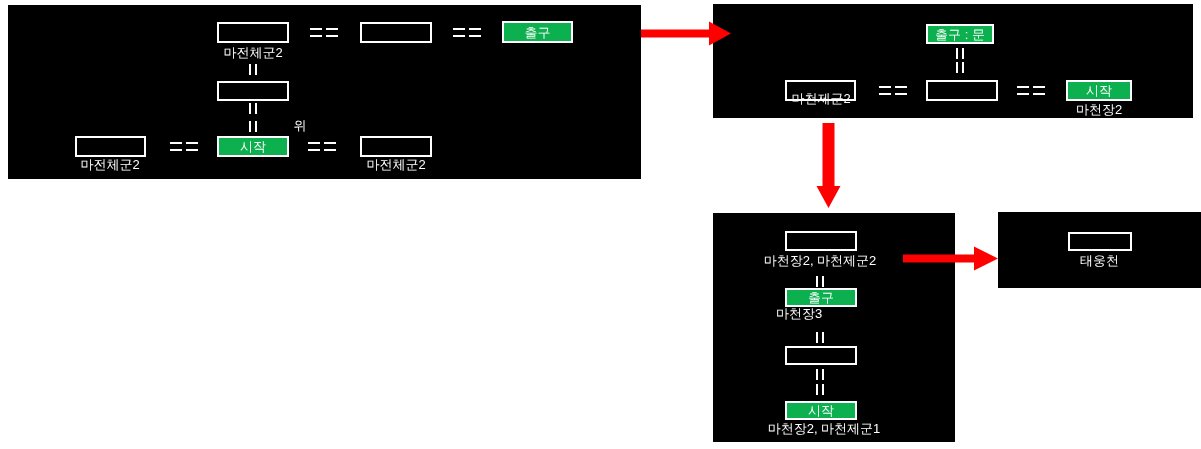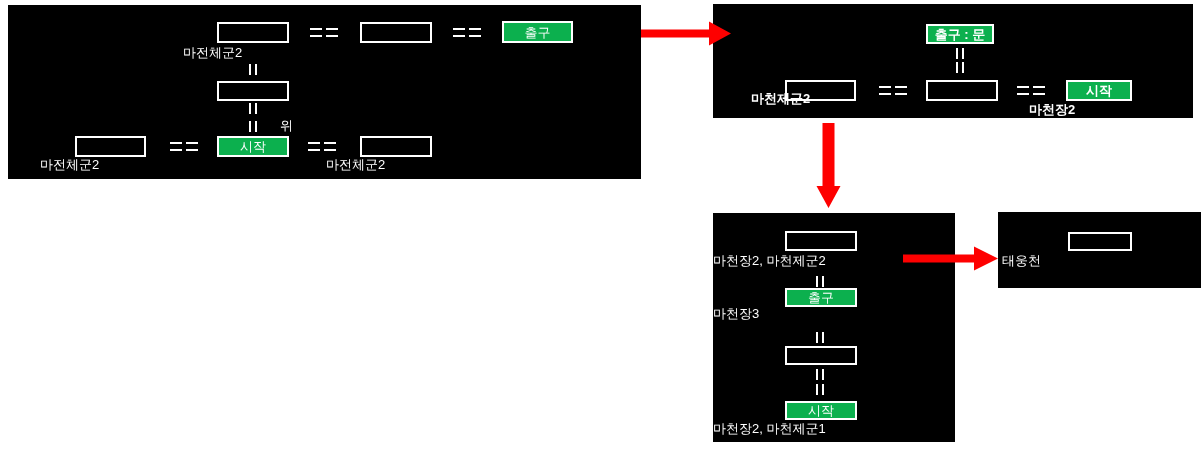--- a/index.html
+++ b/index.html
@@ -19,21 +19,21 @@
     position:absolute;box-sizing:border-box;
     border:2px solid var(--line);background:var(--panel-bg);
   }
   .node.green{
     background:var(--green);
     display:flex;align-items:center;justify-content:center;
     color:var(--text);font-size:13px;line-height:1;white-space:nowrap;
   }
   .lbl{
     position:absolute;color:var(--text);font-size:13px;line-height:14px;
-    text-align:left;white-space:nowrap;
+    text-align:center;white-space:nowrap;
   }
   .heq{position:absolute;display:flex;justify-content:space-between;width:28px;height:9px;}
   .heq span{display:block;width:12px;height:9px;box-sizing:border-box;
     border-top:2px solid var(--line);border-bottom:2px solid var(--line);}
   .vbar{position:absolute;width:8px;height:11px;box-sizing:border-box;
     border-left:2px solid var(--line);border-right:2px solid var(--line);}
   .arrows{position:absolute;left:0;top:0;width:1201px;height:449px;pointer-events:none;}
 </style>
 </head>
 <body>
@@ -83,21 +83,21 @@
 
     <div class="heq" style="left:300px;top:137px;">
         <span></span>
         <span></span>
       </div>
 
     <div class="node" style="left:352px;top:131px;width:72px;height:21px;"></div>
     <div class="lbl" style="left:318px;top:153px;width:140px;">마전체군2</div>
   </div>
 
-  <div class="panel" style="left:713px;top:4px;width:480px;height:114px;font-weight:bold;">
+  <div class="panel" style="left:713px;top:4px;width:480px;height:114px;">
     <div class="node green" style="left:213px;top:20px;width:68px;height:20px;">
       <span>출구 : 문</span>
     </div>
 
     <div class="vbar" style="left:243px;top:44px;"></div>
     <div class="vbar" style="left:243px;top:58px;"></div>
 
     <div class="node" style="left:72px;top:76px;width:71px;height:21px;"></div>
     <div class="lbl" style="left:38px;top:88px;width:140px;">마천제군2</div>
 

